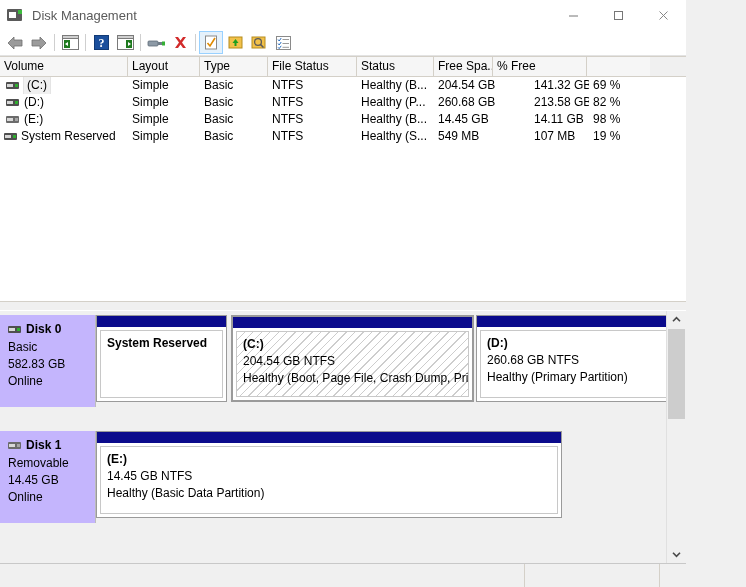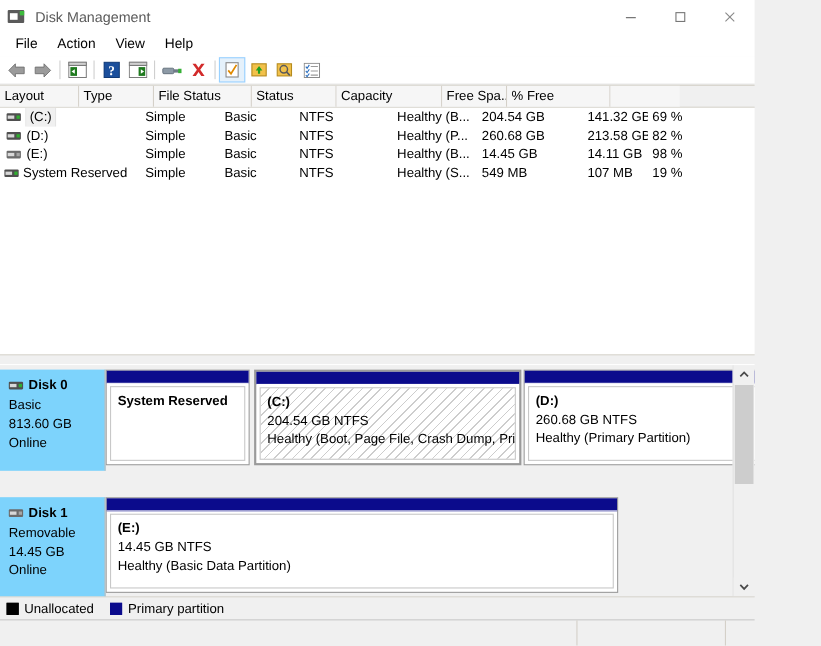--- a/index.html
+++ b/index.html
@@ -51,21 +51,21 @@
   .drvicon.gray .shell{background:#6b6b6b;}
   .selbox{background:#f0f0f0;outline:1px solid #e4e4e4;padding:0 3px;}
 
   
   .splitter{height:8px;background:#f0f0f0;border-top:1px solid #d4d0c8;border-bottom:1px solid #ffffff;flex:none;}
 
   
   .graph{position:relative;flex:1 1 auto;background:#f0f0f0;overflow:hidden;}
   .graph-inner{position:absolute;left:0;top:0;right:19px;bottom:0;background:#f0f0f0;}
   .diskrow{position:absolute;left:0;right:0;display:flex;}
-  .diskinfo{width:96px;box-sizing:border-box;border-right:1px solid #bdbdbd;background:#7dd3fc;
+  .diskinfo{width:96px;box-sizing:border-box;border-right:1px solid #bdbdbd;background:#c4b5fd;
             padding:6px 0 0 8px;font-size:12px;line-height:17px;}
   .diskinfo .dname{display:flex;align-items:center;gap:5px;font-weight:bold;margin-bottom:1px;}
   .diskinfo .sub{color:#000;}
   .parts{position:relative;flex:1 1 auto;}
 
   .part{position:absolute;top:0;box-sizing:border-box;background:#ffffff;
         border:1px solid #9a9a9a;padding:0;}
   .part .capbar{height:11px;background:#0b0b8c;border-bottom:1px solid #ffffff;}
   .part .pbody{position:absolute;left:3px;right:3px;top:14px;bottom:3px;border:1px solid #c8c8c8;
                background:#ffffff;padding:4px 0 0 6px;overflow:hidden;}
@@ -118,26 +118,20 @@
       </div>
       <div class="wbtn">
         <svg width="11" height="11" viewBox="0 0 11 11">
             <line x1="1.5" y1="1.5" x2="9.5" y2="9.5" stroke="#888" stroke-width="1"></line>
             <line x1="9.5" y1="1.5" x2="1.5" y2="9.5" stroke="#888" stroke-width="1"></line>
           </svg>
       </div>
     </div>
   </div>
 
-  <div class="menubar">
-    <div class="menu-item">File</div>
-    <div class="menu-item">Action</div>
-    <div class="menu-item">View</div>
-    <div class="menu-item">Help</div>
-  </div>
 
   <div class="toolbar">
     <div class="tbtn">
       <svg width="18" height="14" viewBox="0 0 18 14">
         <path d="M8 1 L2 7 L8 13 L8 10 L16 10 L16 4 L8 4 Z" fill="#9b9b9b" stroke="#6f6f6f" stroke-width="0.8"></path>
       </svg>
     </div>
     <div class="tbtn">
       <svg width="18" height="14" viewBox="0 0 18 14">
         <path d="M10 1 L16 7 L10 13 L10 10 L2 10 L2 4 L10 4 Z" fill="#9b9b9b" stroke="#6f6f6f" stroke-width="0.8"></path>
@@ -207,25 +201,25 @@
         <path d="M2 7.5 L3.2 9 L5.2 6" fill="none" stroke="#2b6fc0" stroke-width="1"></path>
         <path d="M2 11.3 L3.2 12.6 L5.2 9.8" fill="none" stroke="#2b6fc0" stroke-width="1"></path>
         <line x1="6.5" y1="3.5" x2="13" y2="3.5" stroke="#9a9a9a"></line>
         <line x1="6.5" y1="7.5" x2="13" y2="7.5" stroke="#9a9a9a"></line>
         <line x1="6.5" y1="11.3" x2="13" y2="11.3" stroke="#9a9a9a"></line>
       </svg>
     </div>
   </div>
 
   <div class="listhead">
+    <div class="col" style="width:128px">Volume</div>
     <div class="col" style="width:72px">Layout</div>
     <div class="col" style="width:68px">Type</div>
     <div class="col" style="width:89px">File Status</div>
     <div class="col" style="width:77px">Status</div>
-    <div class="col" style="width:96px">Capacity</div>
     <div class="col" style="width:59px">Free Spa...</div>
     <div class="col" style="width:94px">% Free</div>
     <div class="col" style="width:63px;border-right:none"></div>
   </div>
 
   <div class="listbody" style="height:224px">
 
     <div class="vrow">
       <div class="cell volname" style="width:128px">
         <span class="drvicon">
@@ -309,21 +303,21 @@
         <div class="diskinfo">
           <div class="dname">
             <span class="drvicon">
                 <span class="shell"></span>
                 <span class="bar"></span>
                 <span class="led"></span>
               </span>
             <span>Disk 0</span>
           </div>
           <div class="sub">Basic</div>
-          <div class="sub">813.60 GB</div>
+          <div class="sub">582.83 GB</div>
           <div class="sub">Online</div>
         </div>
         <div class="parts">
 
           <div class="part" style="left:0px;width:131px;height:87px">
             <div class="capbar"></div>
             <div class="pbody">
               <div class="l b">System Reserved</div>
             </div>
           </div>
@@ -385,30 +379,20 @@
       </div>
       <div class="vs-thumb" style="top:18px;height:90px"></div>
       <div class="vs-arrow" style="position:absolute;bottom:0;left:0">
         <svg width="9" height="7" viewBox="0 0 9 7">
             <path d="M1 1.8 L4.5 5.4 L8 1.8" fill="none" stroke="#4a4a4a" stroke-width="1.6"></path>
           </svg>
       </div>
     </div>
   </div>
 
-  <div class="legend">
-    <div class="lg">
-      <span class="swatch" style="background:#000000"></span>
-      <span>Unallocated</span>
-    </div>
-    <div class="lg">
-      <span class="swatch" style="background:#0b0b8c;border-color:#0b0b8c"></span>
-      <span>Primary partition</span>
-    </div>
-  </div>
 
   <div class="statusbar">
     <div class="sb-pane" style="width:525px"></div>
     <div class="sb-pane" style="width:135px"></div>
     <div class="sb-pane" style="flex:1;border-right:none"></div>
   </div>
 
 </div>
 
 </body></html>

